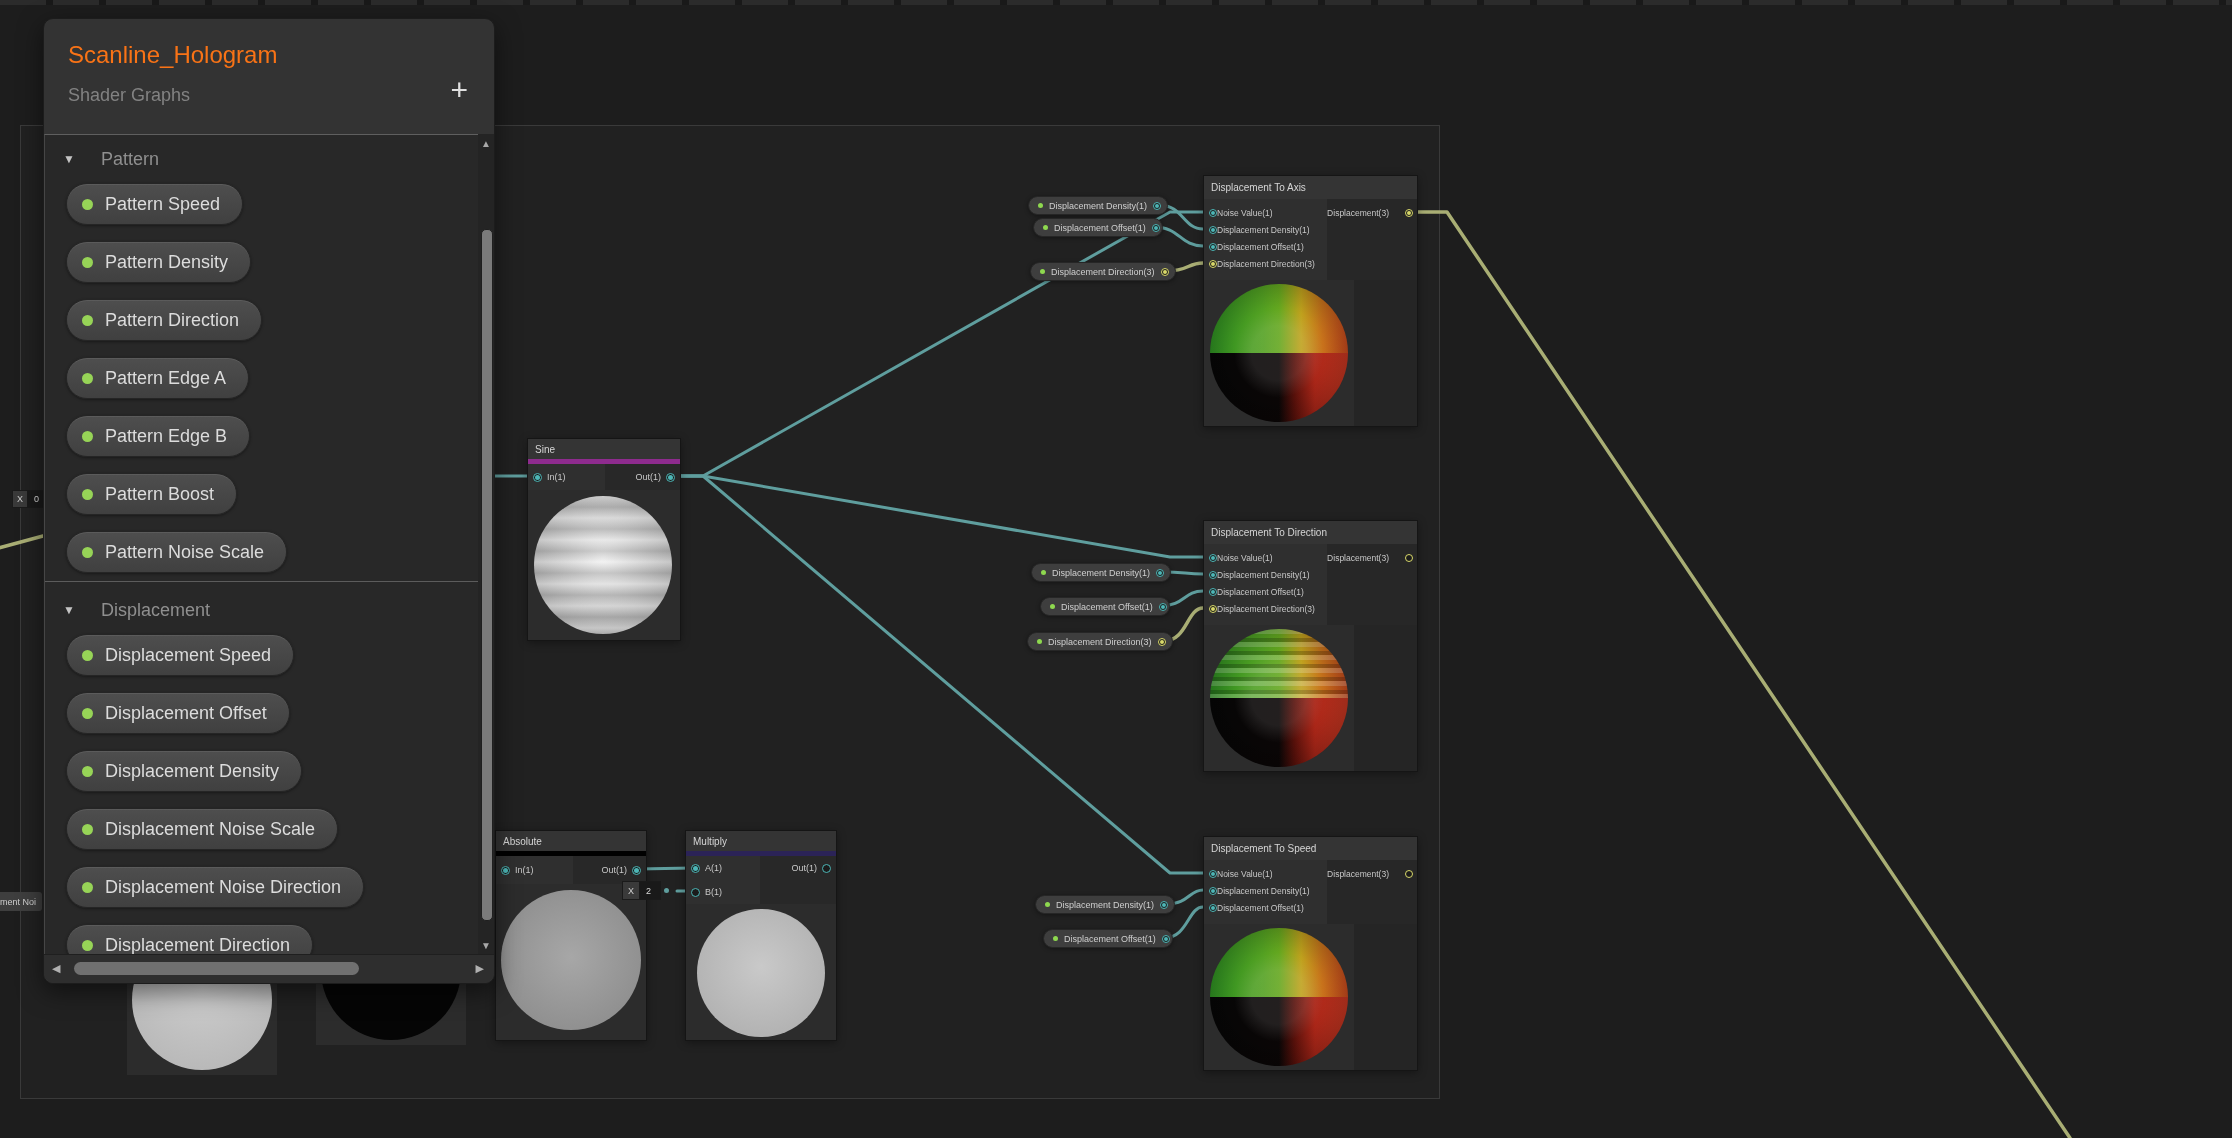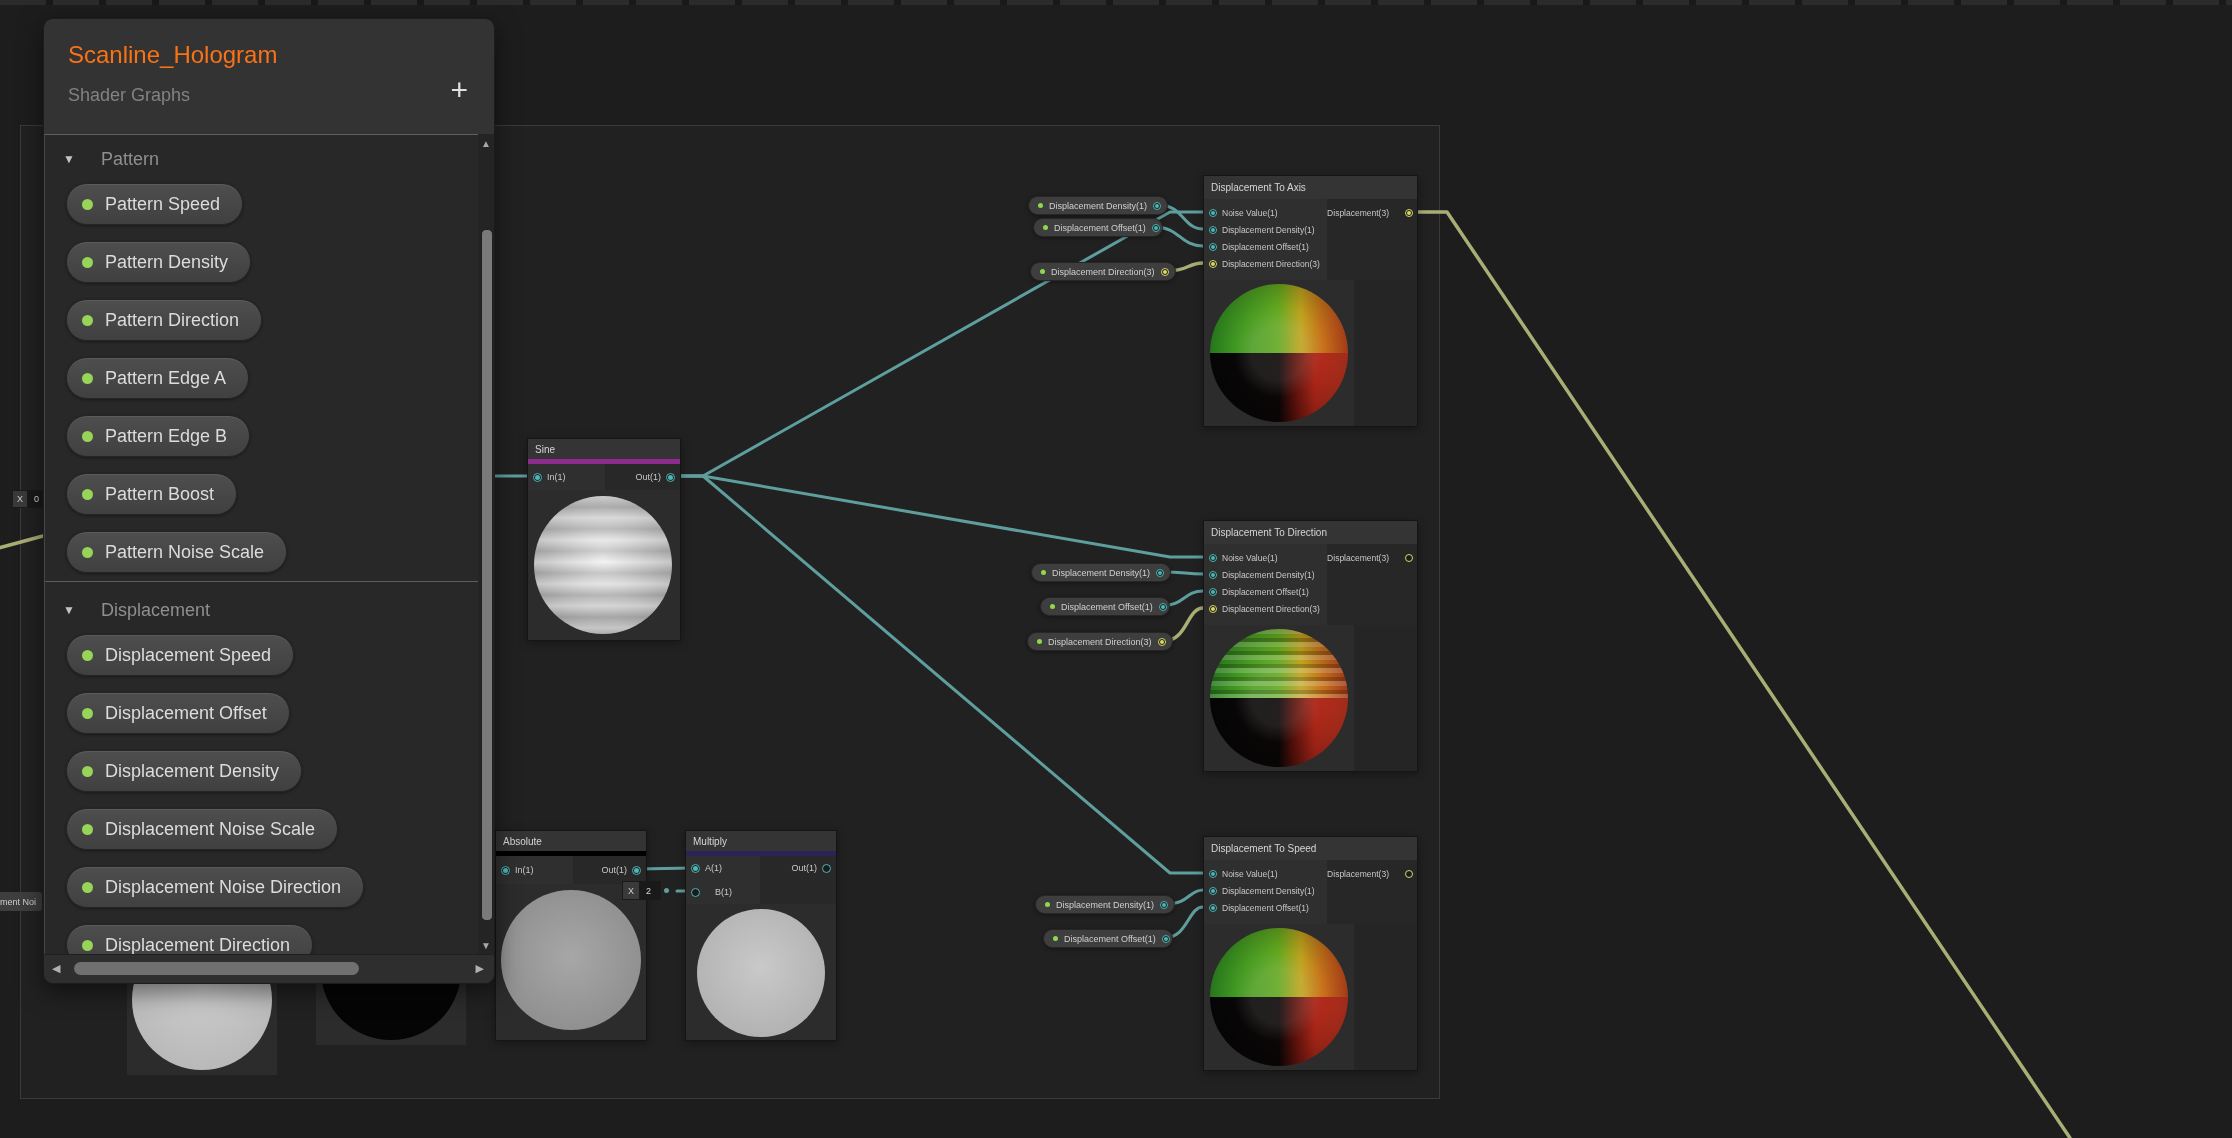--- a/index.html
+++ b/index.html
@@ -35,21 +35,21 @@
   .p.f::after{content:"";position:absolute;inset:1px;background:#4db6b6;border-radius:50%;}
   .p.y{border-color:#d9d96a;}
   .p.y.f::after{background:#d9d96a;}
   .p.sm{width:8px;height:8px;}
 
   
   .dnode{width:213px;}
   .dnode .nhd{height:23px;}
   .dbody{display:flex;}
   .dins{width:130px;background:#2f2f2f;padding:5px 0 8px;}
-  .din{height:17px;display:flex;align-items:center;gap:5px;padding-left:5px;}
+  .din{height:17px;display:flex;align-items:center;padding-left:5px;}
   .din .plabel{font-size:8.5px;}
   .douts{flex:1;background:#272727;padding:5px 4px 0 0;}
   .dout{height:17px;display:flex;align-items:center;justify-content:flex-start;gap:16px;}
   .dout .plabel{font-size:8.5px;}
   .dpv{display:flex;height:146px;}
   .dpv .pvbox{width:150px;background:#2c2c2c;position:relative;overflow:hidden;}
   .dpv .pvrest{flex:1;background:#252525;}
 
   
   .sp-quad{background:
@@ -209,21 +209,21 @@
 
   <div class="node" style="left:685px;top:830px;width:150px;">
     <div class="nhd">Multiply</div>
     <div class="nbar" style="background:#2b2357;"></div>
     <div style="display:flex;">
       <div style="width:74px;background:#2f2f2f;">
         <div style="height:24px;display:flex;align-items:center;gap:5px;padding-left:5px;">
           <span class="p f"></span>
           <span class="plabel">A(1)</span>
         </div>
-        <div style="height:24px;display:flex;align-items:center;gap:15px;padding-left:5px;">
+        <div style="height:24px;display:flex;align-items:center;gap:5px;padding-left:5px;">
           <span class="p"></span>
           <span class="plabel">B(1)</span>
         </div>
       </div>
       <div style="flex:1;background:#282828;">
         <div style="height:24px;display:flex;align-items:center;justify-content:flex-end;gap:5px;padding-right:5px;">
           <span class="plabel">Out(1)</span>
           <span class="p"></span>
         </div>
       </div>

